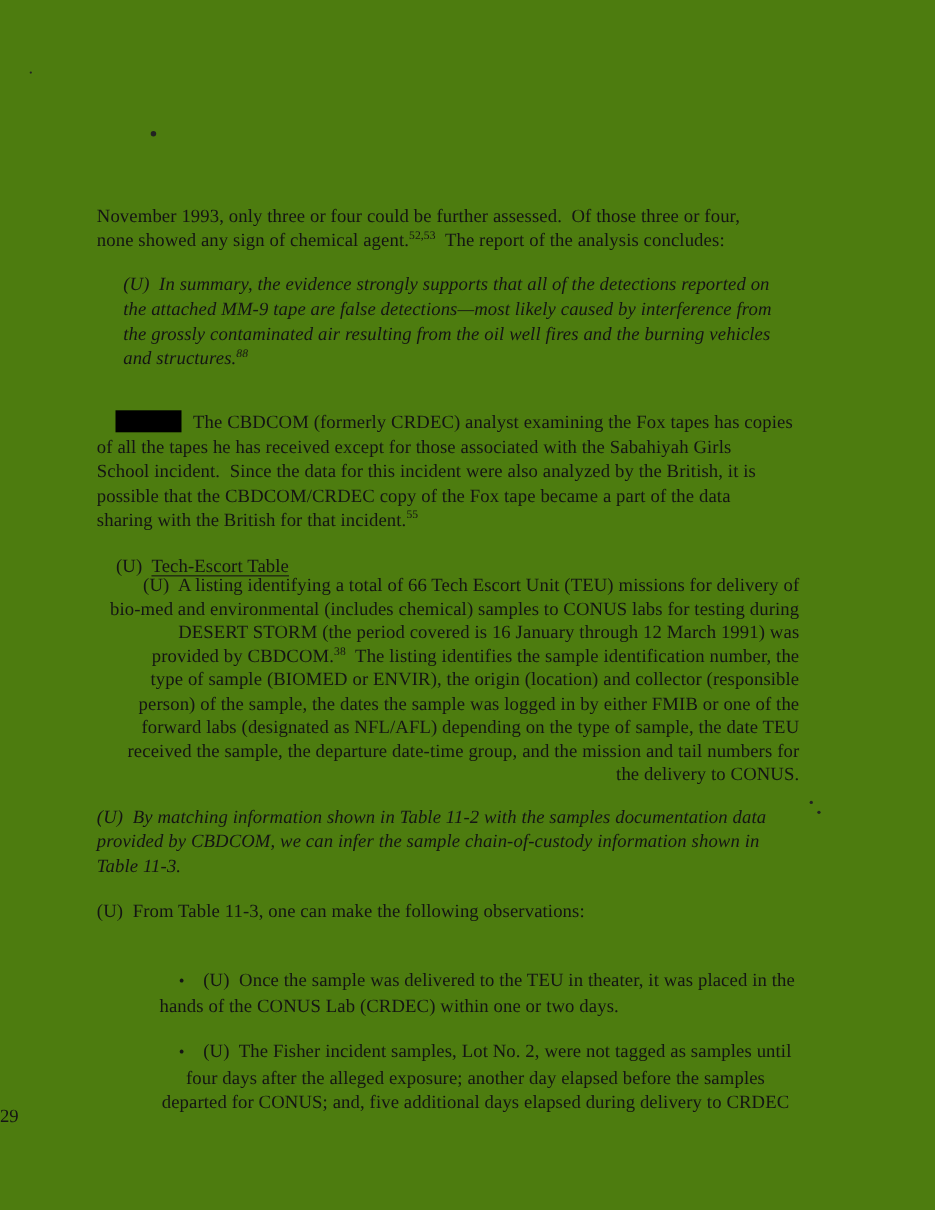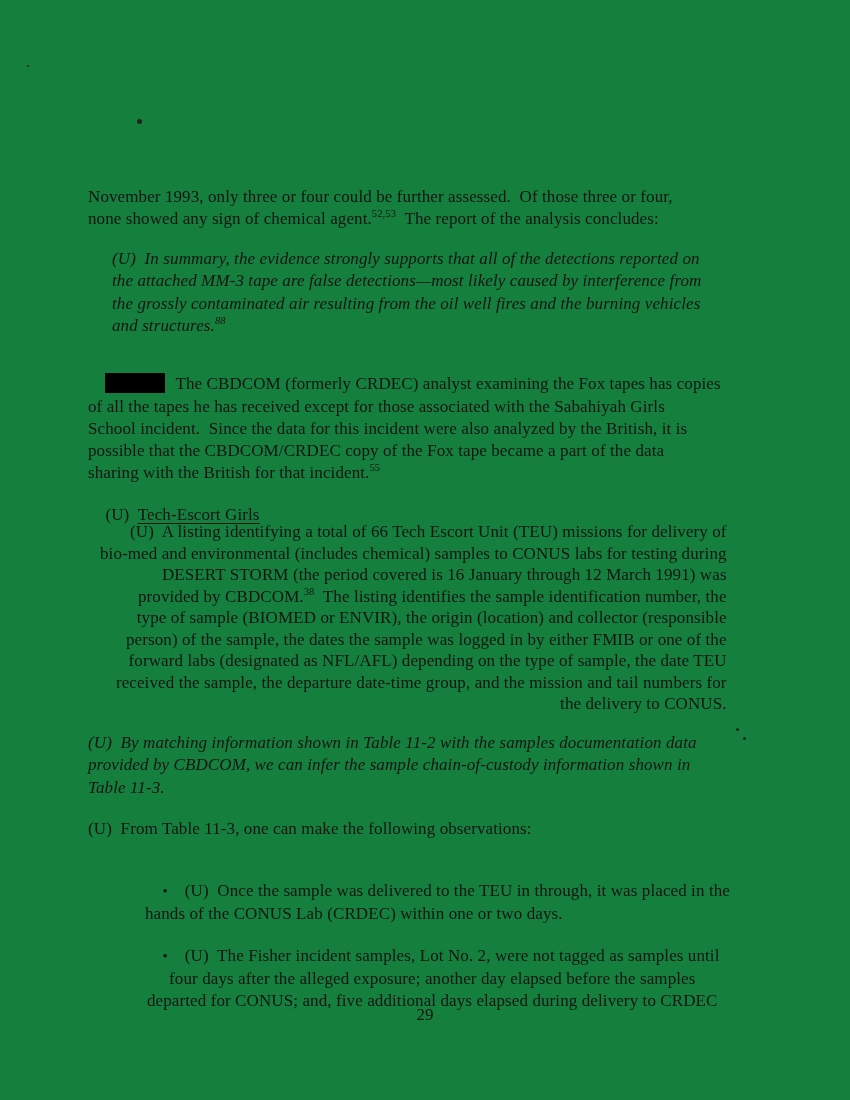--- a/index.html
+++ b/index.html
@@ -4,21 +4,21 @@
 <style>
   html, body {
     margin: 0;
     padding: 0;
     background: #e8e8e8;
   }
   .page {
     position: relative;
     width: 850px;
     height: 1100px;
-    background: #15803d;
+    background: #4d7c0f;
     font-family: "Liberation Serif", "DejaVu Serif", serif;
     color: #141414;
     overflow: hidden;
   }
   .block {
     position: absolute;
     font-size: 17px;
     line-height: 22.3px;
     white-space: pre;
     letter-spacing: 0.1px;
@@ -45,21 +45,21 @@
   }
   .bullet-item .bullet-marker {
     display: inline-block;
     padding-right: 17px;
     font-size: 15px;
   }
   .page-number {
     position: absolute;
     left: 0;
     width: 100%;
-    text-align: center;
+    text-align: left;
     font-size: 17px;
   }
   .speckle {
     position: absolute;
     background: #222222;
     border-radius: 50%;
   }
 </style>
 </head>
 <body>
@@ -68,54 +68,54 @@
 
   <span class="speckle" style="left:27px; top:65px; width:2px; height:2px;"></span>
   <span class="speckle" style="left:137px; top:119px; width:5px; height:5px;"></span>
   <span class="speckle" style="left:736px; top:728px; width:3px; height:3px;"></span>
   <span class="speckle" style="left:743px; top:737px; width:3px; height:3px;"></span>
 
   <div class="block" style="left:88px; top:186px;"><span>November 1993, only three or four could be further assessed.  Of those three or four,
 none showed any sign of chemical agent.</span><span class="sup">52,53</span><span>  The report of the analysis concludes:</span></div>
 
   <div class="block quote" style="left:112px; top:248px;"><span>(U)  In summary, the evidence strongly supports that all of the detections reported on
-the attached MM-3 tape are false detections—most likely caused by interference from
+the attached MM-9 tape are false detections—most likely caused by interference from
 the grossly contaminated air resulting from the oil well fires and the burning vehicles
 and structures.</span><span class="sup">88</span></div>
 
   <div class="block" style="left:88px; top:351px;">
     <span class="redaction"></span><span><span> The CBDCOM (formerly CRDEC) analyst examining the Fox tapes has copies
 of all the tapes he has received except for those associated with the Sabahiyah Girls
 School incident.  Since the data for this incident were also analyzed by the British, it is
 possible that the CBDCOM/CRDEC copy of the Fox tape became a part of the data
 sharing with the British for that incident.</span><span class="sup">55</span></span>
   </div>
 
   <div class="block" style="left:88px; top:482px;">
-    <span>(U)  </span><span class="heading-title">Tech-Escort Girls</span>
+    <span>(U)  </span><span class="heading-title">Tech-Escort Table</span>
   </div>
 
   <div class="block" style="left:100px; top:521px; line-height:21.5px;text-align:right;"><span>(U)  A listing identifying a total of 66 Tech Escort Unit (TEU) missions for delivery of
 bio-med and environmental (includes chemical) samples to CONUS labs for testing during
 DESERT STORM (the period covered is 16 January through 12 March 1991) was
 provided by CBDCOM.</span><span class="sup">38</span><span>  The listing identifies the sample identification number, the
 type of sample (BIOMED or ENVIR), the origin (location) and collector (responsible
 person) of the sample, the dates the sample was logged in by either FMIB or one of the
 forward labs (designated as NFL/AFL) depending on the type of sample, the date TEU
 received the sample, the departure date-time group, and the mission and tail numbers for
 the delivery to CONUS.</span></div>
 
   <div class="block" style="left:88px; top:732px;font-style:italic;"><span>(U)  By matching information shown in Table 11-2 with the samples documentation data
 provided by CBDCOM, we can infer the sample chain-of-custody information shown in
 Table 11-3.</span></div>
 
   <div class="block" style="left:88px; top:818px;text-align:right;"><span>(U)  From Table 11-3, one can make the following observations:</span></div>
 
   <div class="block bullet-item" style="left:145px; top:858px;">
-    <span class="bullet-marker">•</span><span><span>(U)  Once the sample was delivered to the TEU in through, it was placed in the
+    <span class="bullet-marker">•</span><span><span>(U)  Once the sample was delivered to the TEU in theater, it was placed in the
 hands of the CONUS Lab (CRDEC) within one or two days.</span></span>
   </div>
 
   <div class="block bullet-item" style="left:145px; top:923px;text-align:center;">
     <span class="bullet-marker">•</span><span><span>(U)  The Fisher incident samples, Lot No. 2, were not tagged as samples until
 four days after the alleged exposure; another day elapsed before the samples
 departed for CONUS; and, five additional days elapsed during delivery to CRDEC</span></span>
   </div>
 
   <div class="page-number" style="top:1005px;">29</div>

